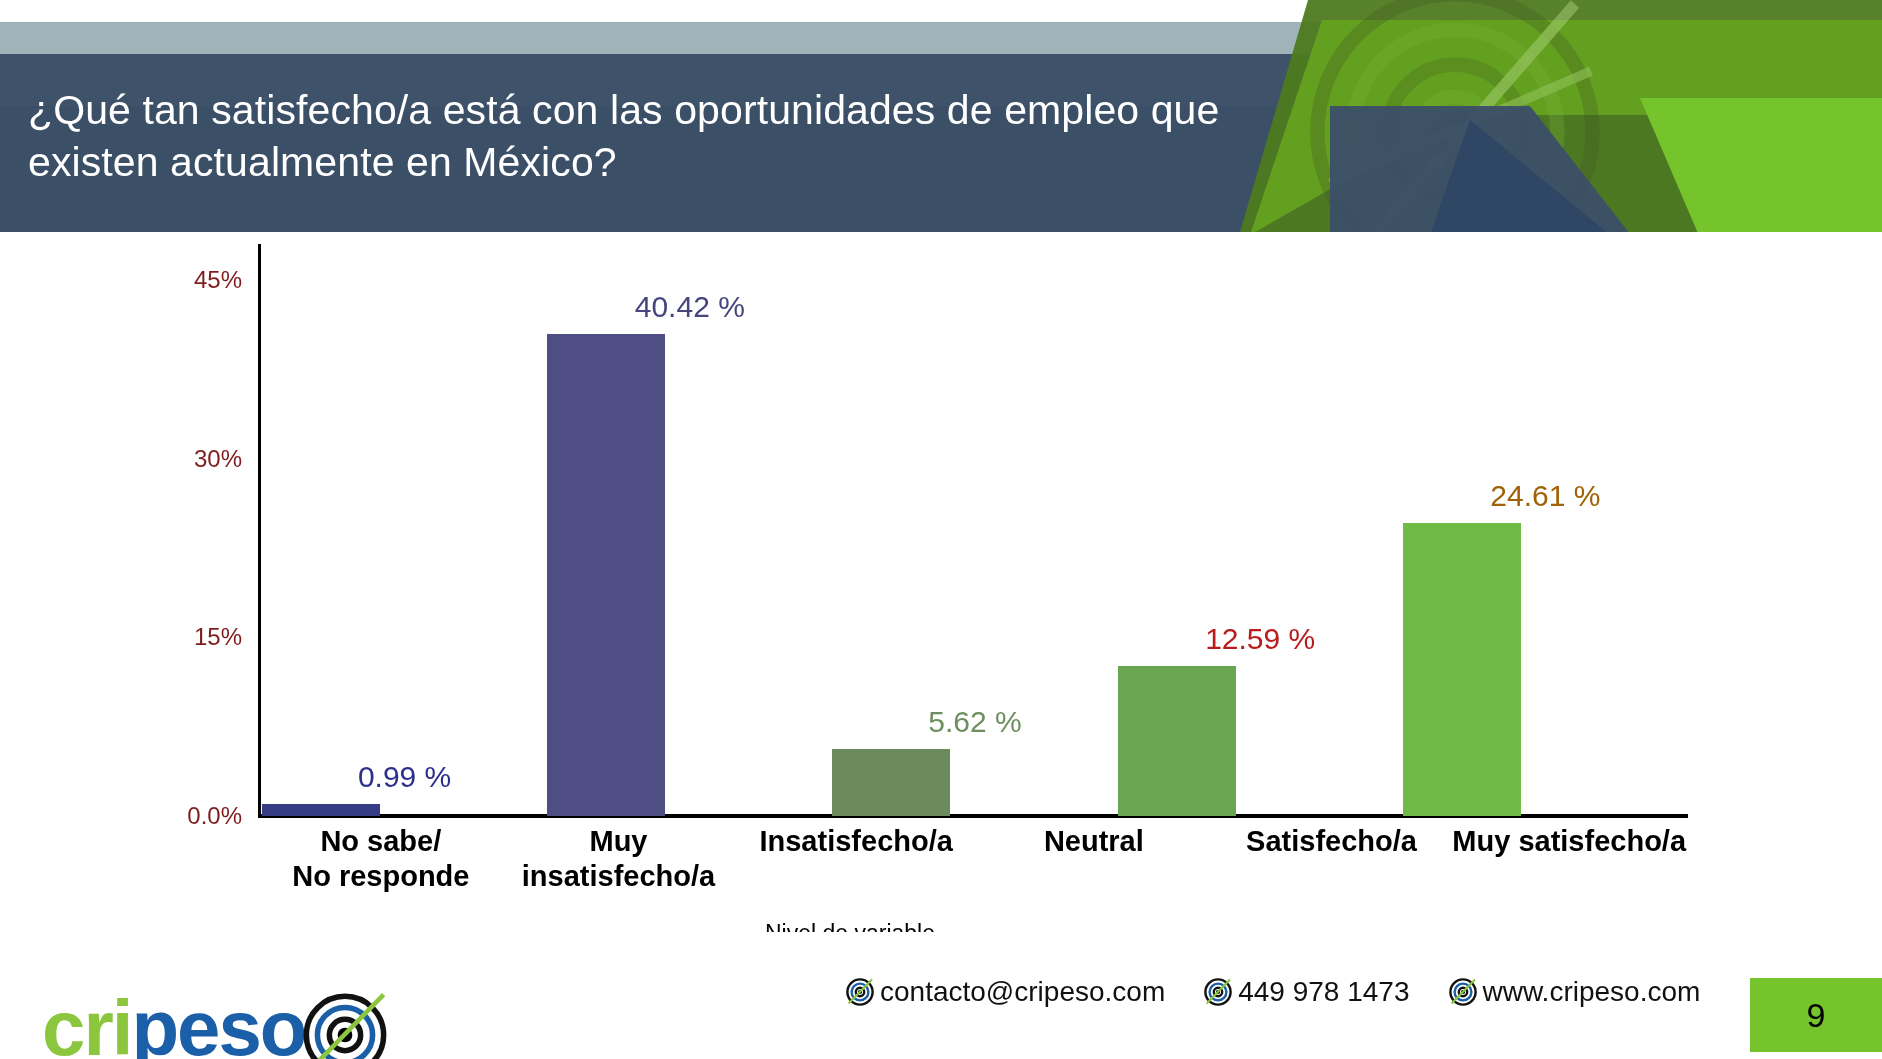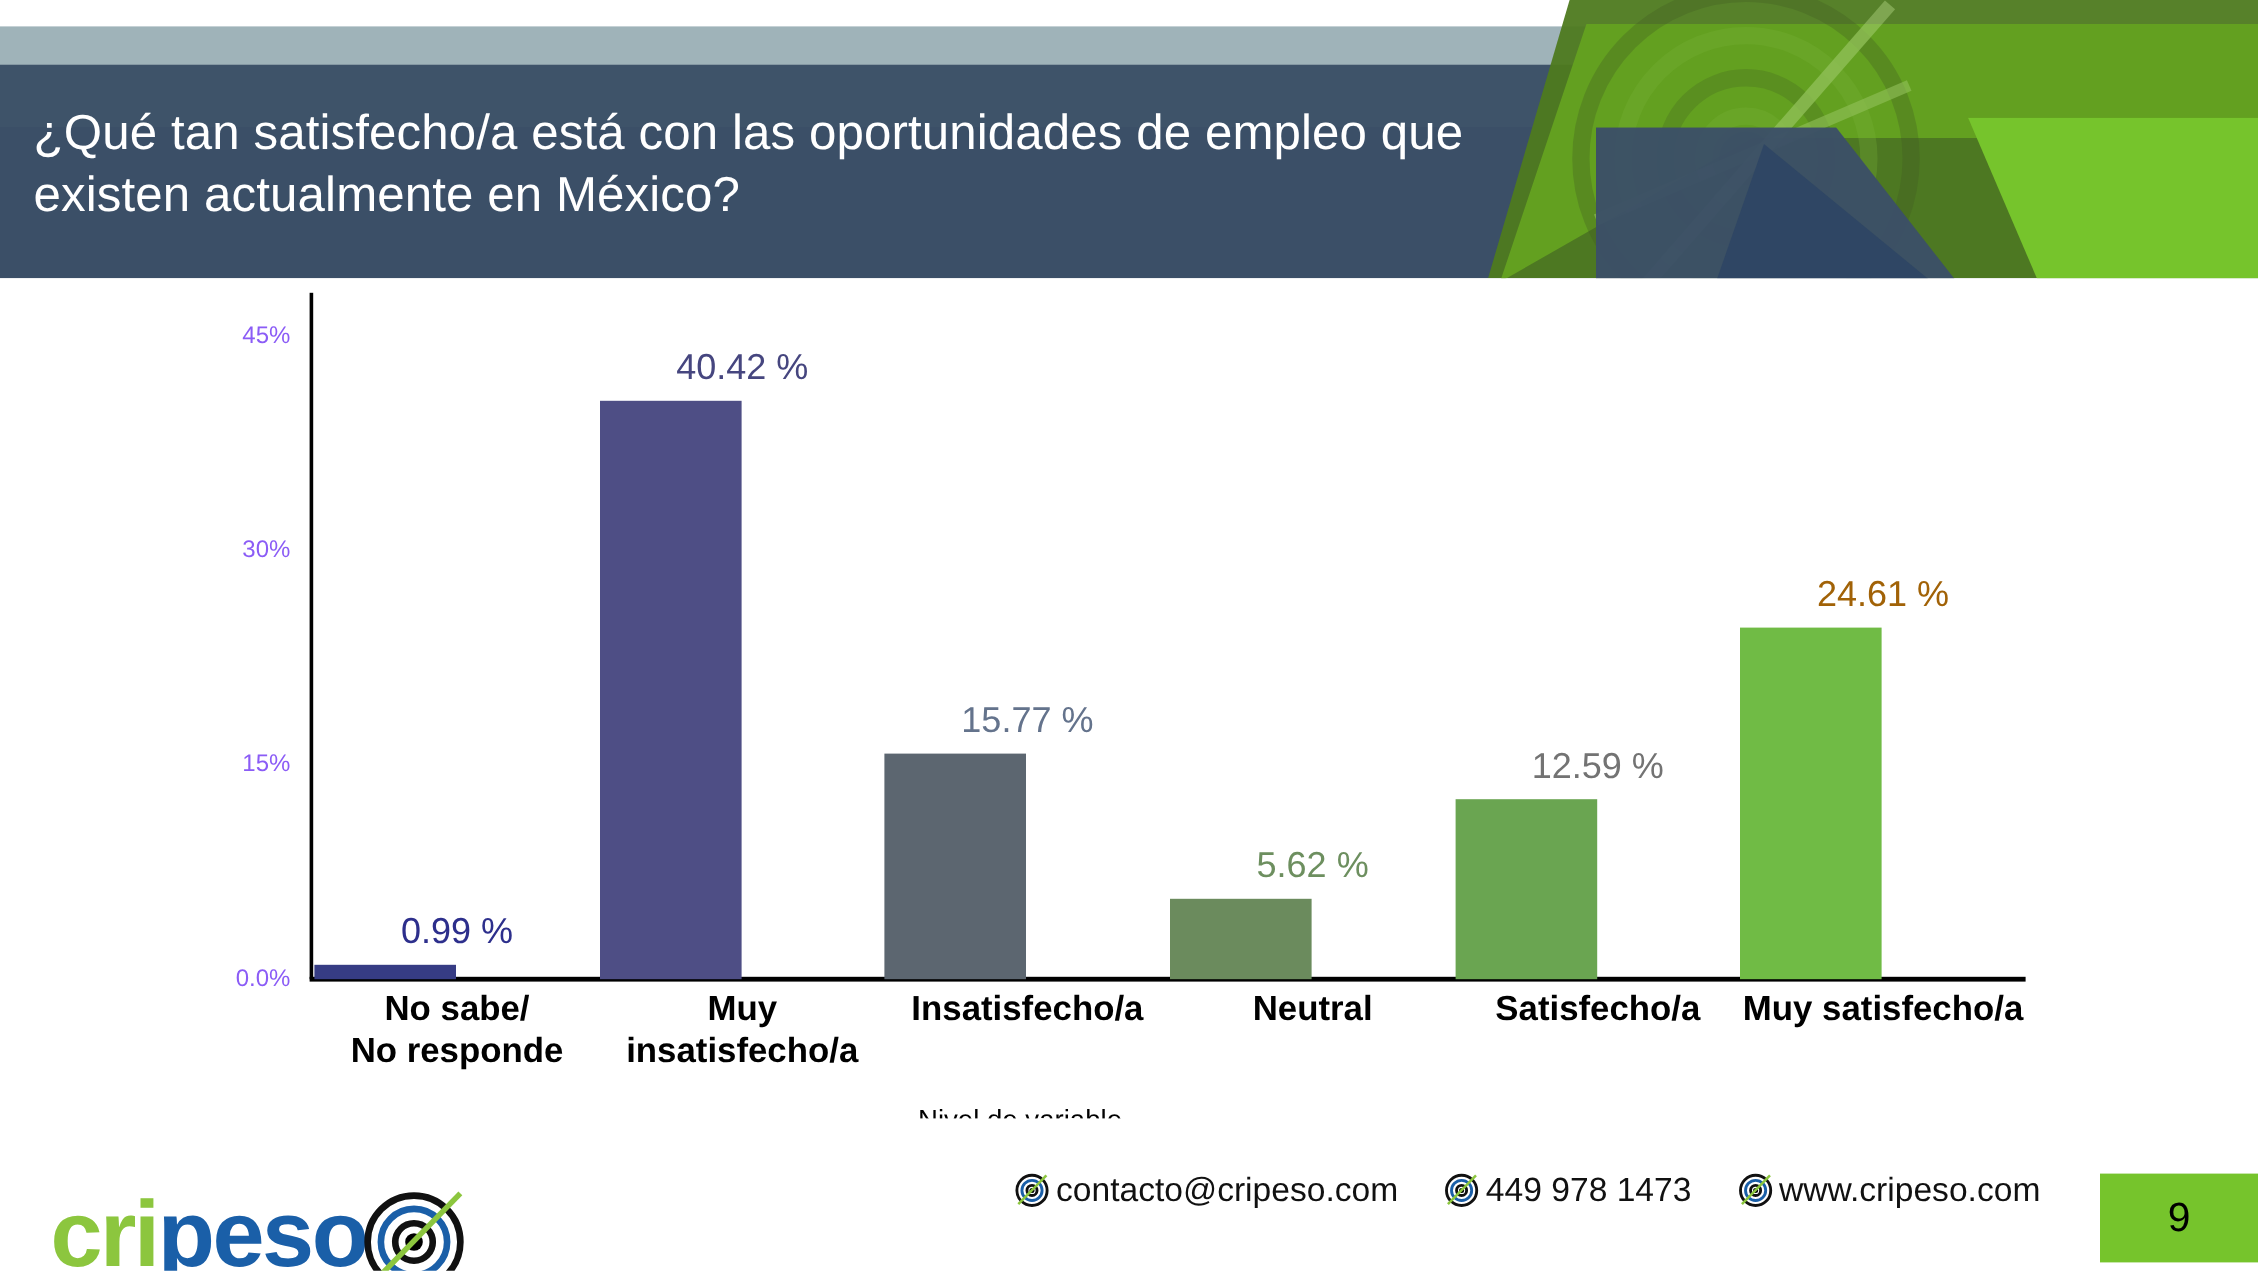--- a/index.html
+++ b/index.html
@@ -124,22 +124,22 @@
     width: 1430px;
     height: 4px;
     background: #000000;
   }
   .ytick {
     position: absolute;
     right: 100%;
     transform: translateY(-50%);
     padding-right: 16px;
     white-space: nowrap;
-    font-size: 20px;
-    color: #8b5cf6;
+    font-size: 24px;
+    color: #7f1d1d;
     font-weight: 400;
   }
   .ytick-holder {
     position: absolute;
     left: 258px;
     width: 0;
     height: 0;
   }
   #bars {
     position: absolute;
@@ -301,29 +301,25 @@
   <div id="bars">
       <div class="bar-slot">
         <div class="bar-label" style="color: rgb(45, 47, 140); bottom: 21.7975px;">0.99 %</div>
         <div class="bar-rect" style="height: 11.7975px; background: rgb(54, 60, 132);"></div>
       </div>
       <div class="bar-slot">
         <div class="bar-label" style="color: rgb(70, 70, 127); bottom: 491.672px;">40.42 %</div>
         <div class="bar-rect" style="height: 481.672px; background: rgb(78, 78, 133);"></div>
       </div>
       <div class="bar-slot">
-        <div class="bar-label" style="color: rgb(100, 115, 140); bottom: 197.926px;">15.77 %</div>
-        <div class="bar-rect" style="height: 187.926px; background: rgb(92, 102, 112);"></div>
-      </div>
-      <div class="bar-slot">
         <div class="bar-label" style="color: rgb(109, 143, 95); bottom: 76.9717px;">5.62 %</div>
         <div class="bar-rect" style="height: 66.9717px; background: rgb(107, 139, 93);"></div>
       </div>
       <div class="bar-slot">
-        <div class="bar-label" style="color: #737373; bottom: 160.031px;">12.59 %</div>
+        <div class="bar-label" style="color: #b91c1c; bottom: 160.031px;">12.59 %</div>
         <div class="bar-rect" style="height: 150.031px; background: rgb(106, 165, 81);"></div>
       </div>
       <div class="bar-slot">
         <div class="bar-label" style="color: #a16207; bottom: 303.269px;">24.61 %</div>
         <div class="bar-rect" style="height: 293.269px; background: rgb(112, 187, 69);"></div>
       </div>
     </div>
   <div id="x-labels">
       <div class="xlab">No sabe/
 No responde</div>

